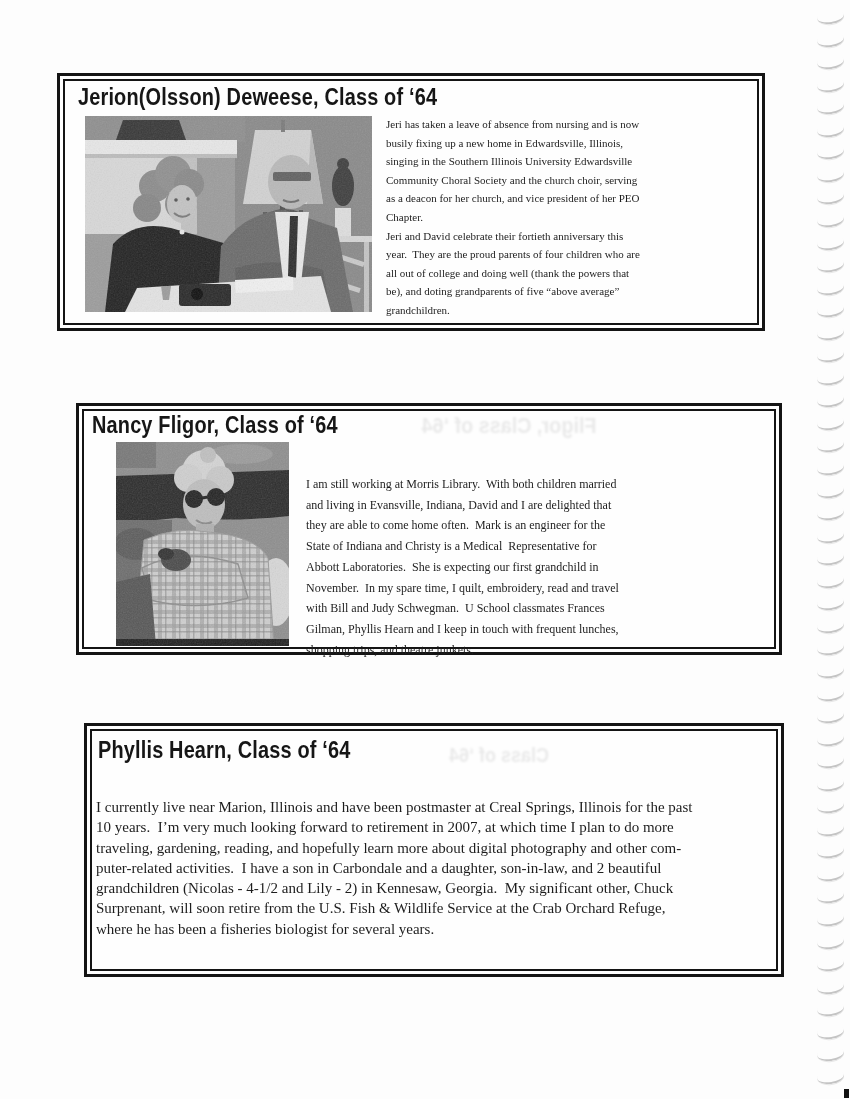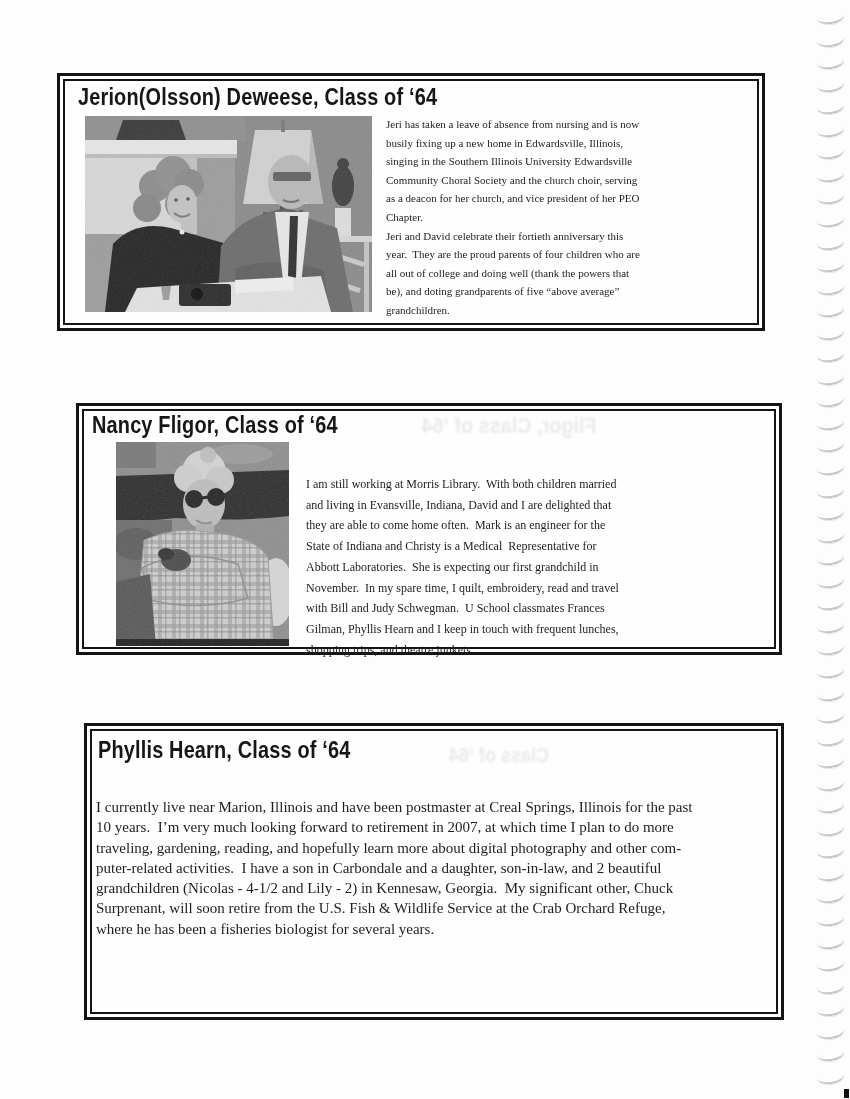--- a/index.html
+++ b/index.html
@@ -5,21 +5,21 @@
   html,body{margin:0;padding:0;background:#ffffff;}
   .page{
     position:relative;width:850px;height:1099px;background:#fdfdfd;
     font-family:"Liberation Serif","DejaVu Serif",serif;color:#1b1b1b;overflow:hidden;
   }
   
   .box{position:absolute;box-sizing:border-box;border:3.5px solid #141414;background:#fefefe;}
   .box-inner{position:absolute;left:3px;top:3px;right:3px;bottom:3px;border:2px solid #141414;overflow:visible;}
   #box1{left:57px;top:73px;width:708px;height:258px;}
   #box2{left:76px;top:403px;width:706px;height:252px;}
-  #box3{left:84px;top:723px;width:700px;height:297px;}
+  #box3{left:84px;top:723px;width:700px;height:254px;}
 
   .heading{
     position:absolute;margin:0;font-family:"Liberation Sans","DejaVu Sans",sans-serif;
     font-weight:700;font-size:24px;line-height:24px;color:#161616;
     transform:scaleX(0.83);transform-origin:left center;white-space:nowrap;letter-spacing:0.2px;
   }
   #box1 .heading{left:13px;top:4px;}
   #box2 .heading{left:8px;top:2px;}
   #box3 .heading{left:6px;top:7px;}
 

